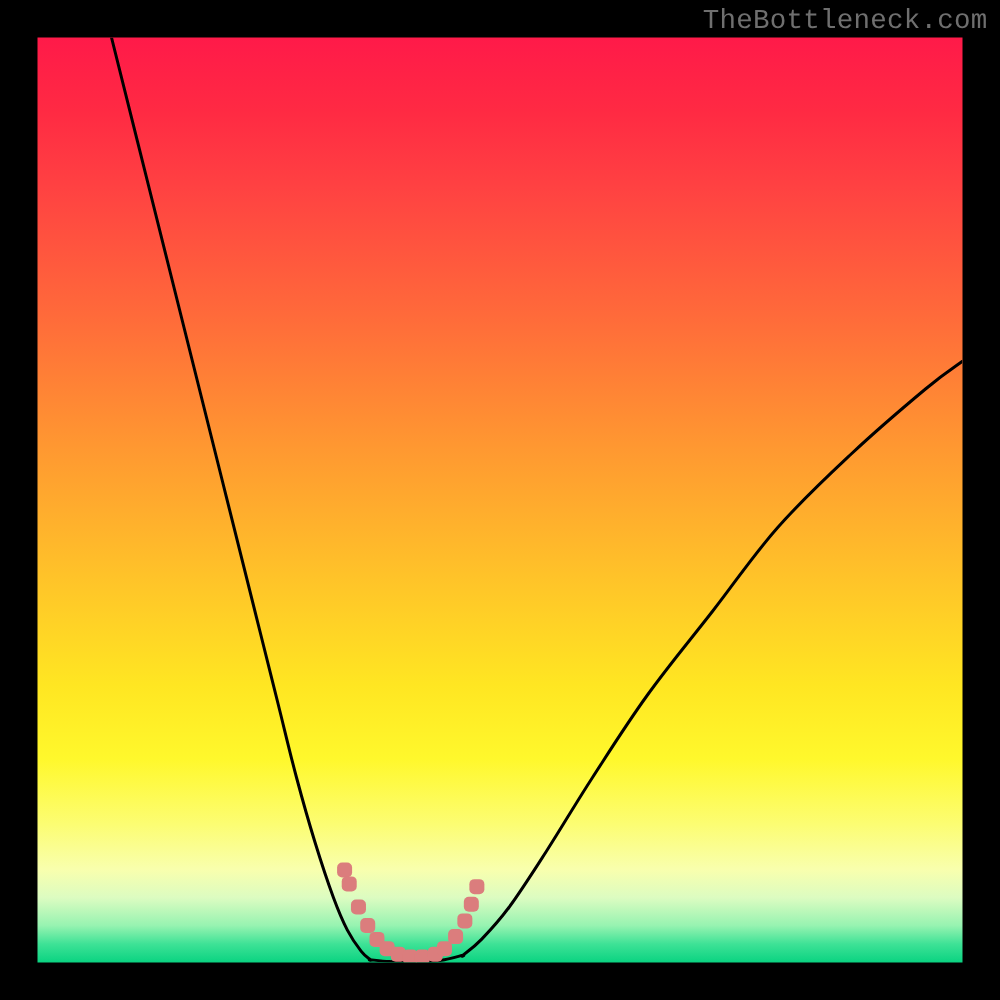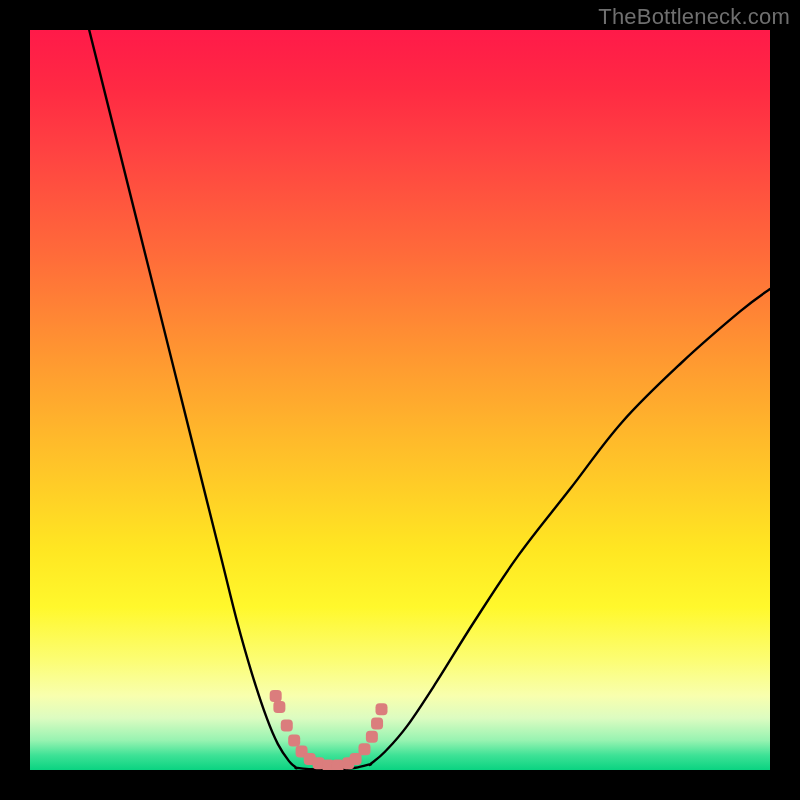--- a/index.html
+++ b/index.html
@@ -47,21 +47,21 @@
     position: absolute;
     left: 0;
     top: 0;
     width: 740px;
     height: 740px;
   }
   .watermark {
     position: absolute;
     top: 4px;
     right: 10px;
-    font-family: Liberation Sans, sans-serif;
+    font-family: Liberation Mono, monospace;
     font-size: 22px;
     color: #6f6f6f;
     font-weight: 500;
     letter-spacing: 0.2px;
   }
   .marker {
     fill: #db7d7d;
     stroke: none;
   }
 </style>

